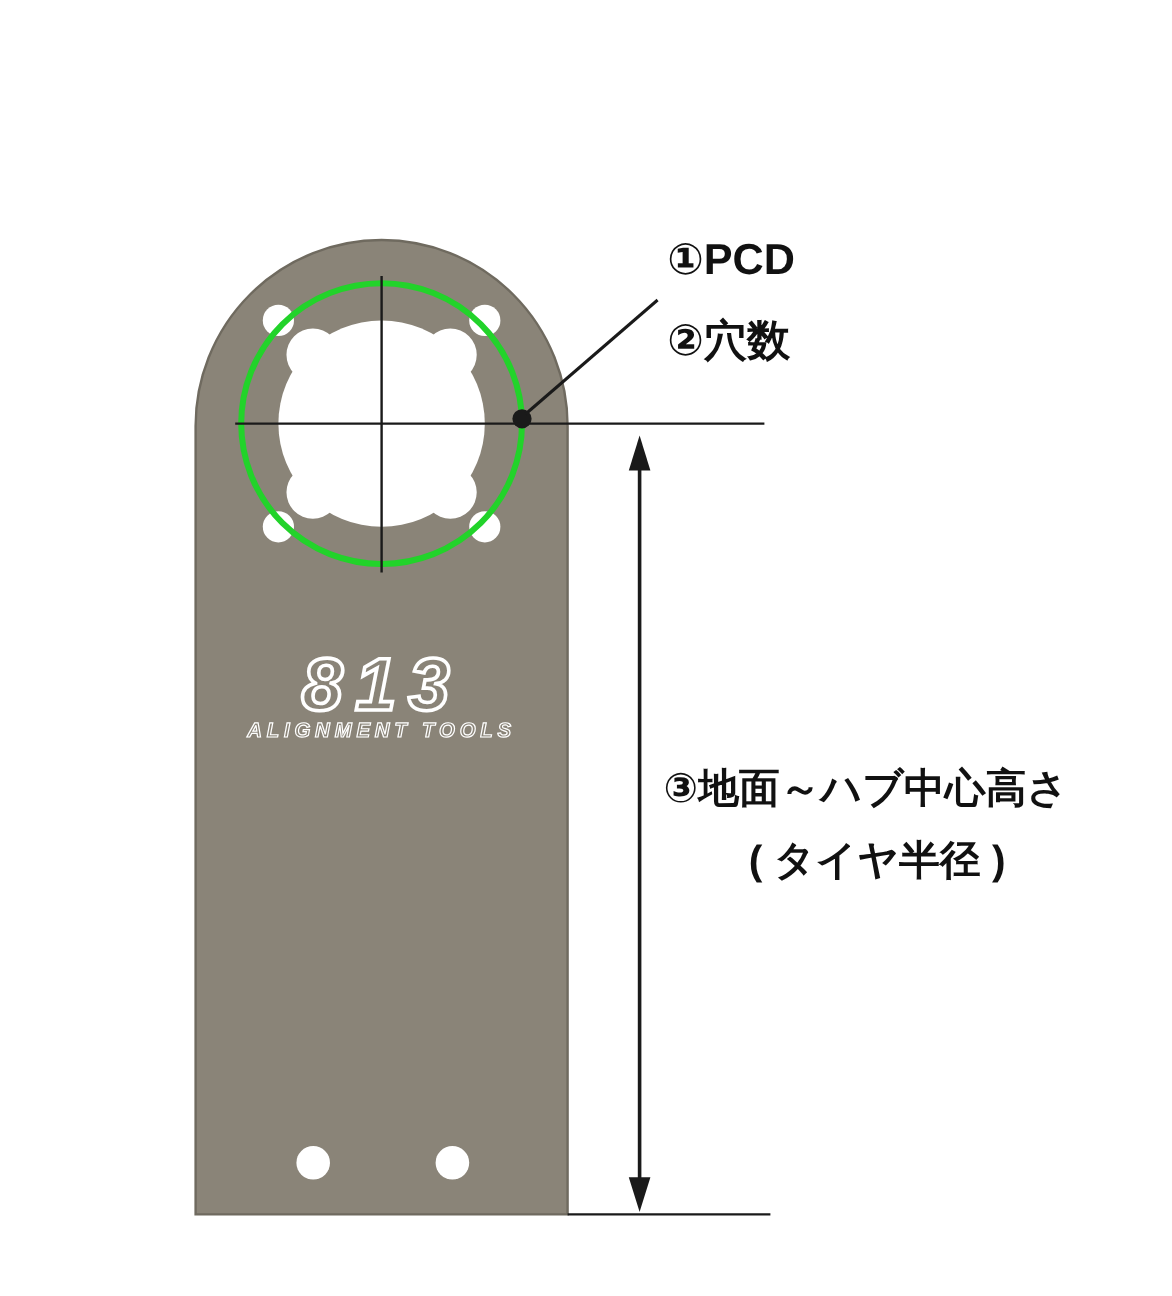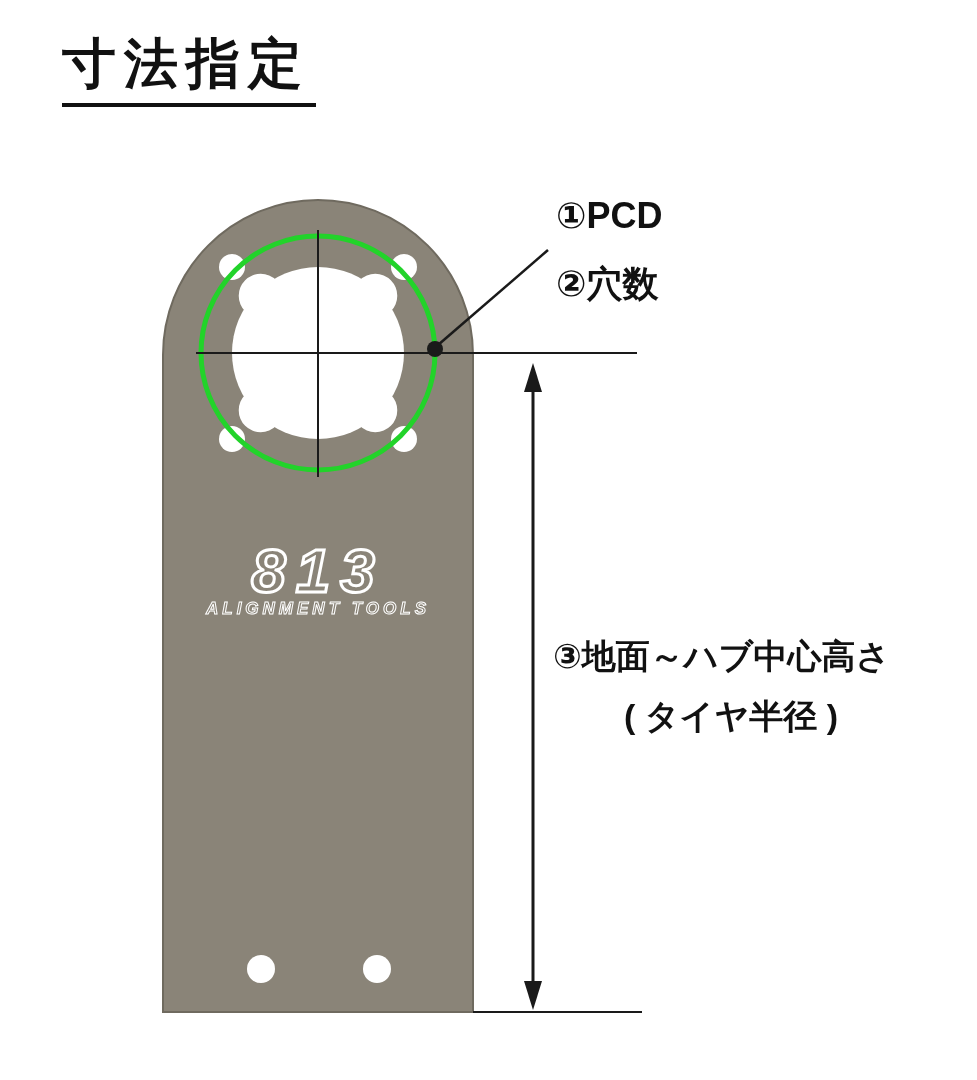--- a/index.html
+++ b/index.html
@@ -53,21 +53,20 @@
     stroke: #ffffff;
     stroke-width: 1;
     fill: var(--tool, #8a8478);
   }
 </style>
 </head>
 <body>
 
 <div class="stage">
 
-  <h1 class="page-title">寸法指定</h1>
 
   <svg width="977" height="1080" viewBox="0 0 977 1080">
 
     <path d="M 163 355 A 155 155 0 0 1 473 355 L 473 1012 L 163 1012 Z" style="fill: var(--tool, #8a8478); stroke: var(--tool_edge, #6f6a5f); stroke-width: 2;"></path>
 
     <g style="fill:#ffffff;">
       <circle cx="318" cy="353" r="86"></circle>
       <rect x="296" y="250" width="44" height="70" rx="22" transform="rotate(45 318 353)"></rect>
       <rect x="296" y="250" width="44" height="70" rx="22" transform="rotate(135 318 353)"></rect>
       <rect x="296" y="250" width="44" height="70" rx="22" transform="rotate(225 318 353)"></rect>

